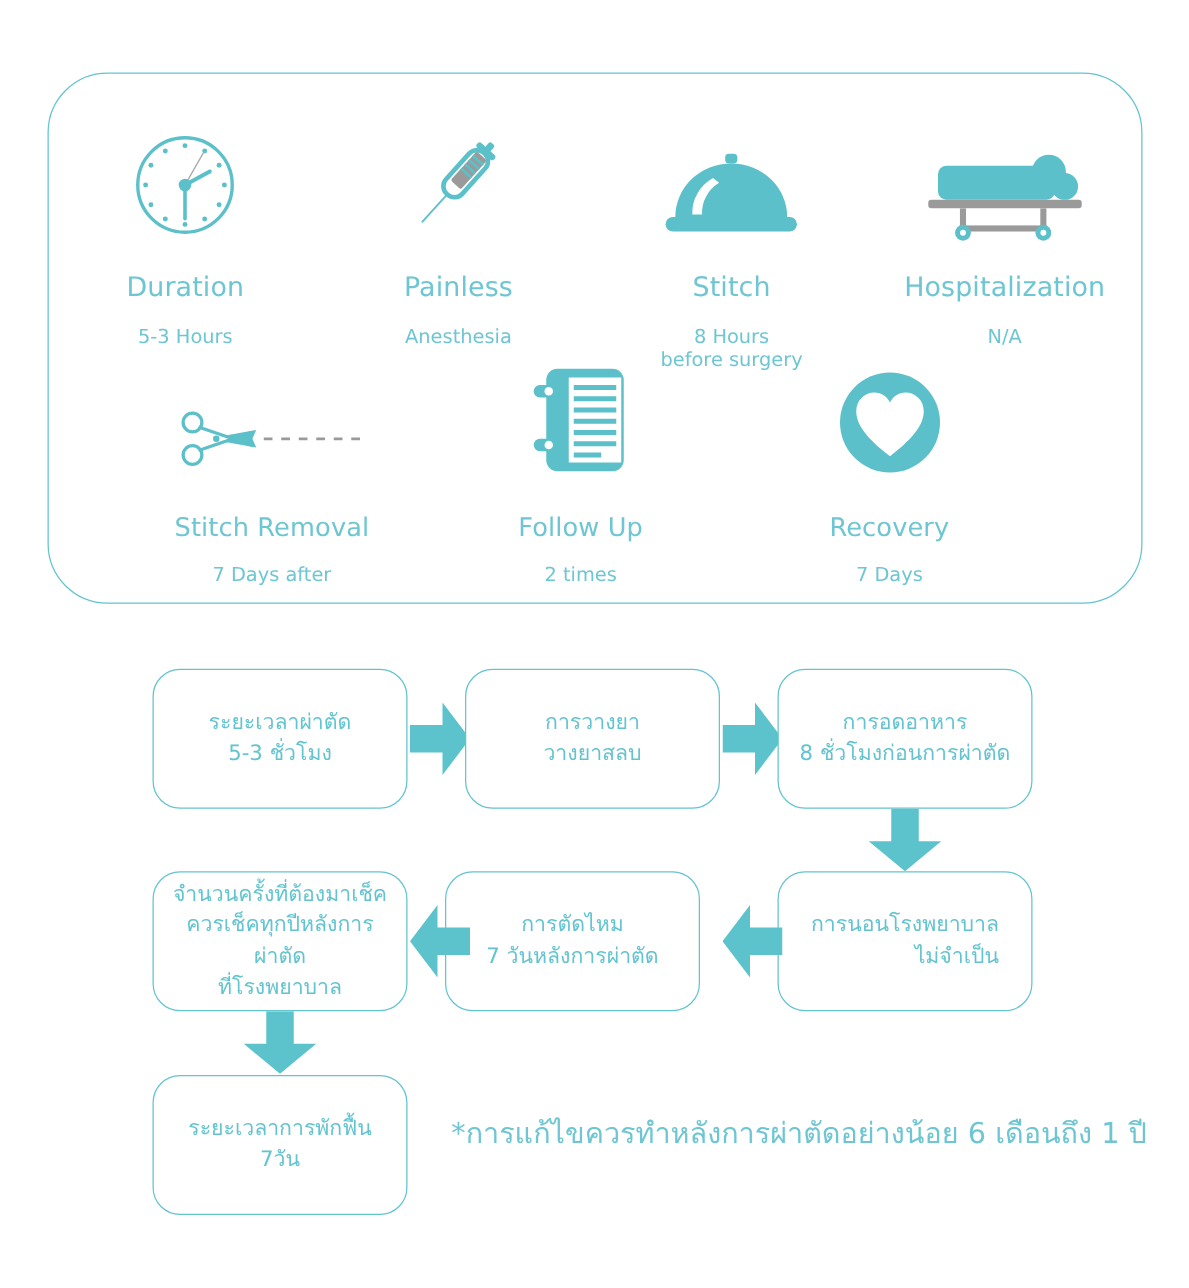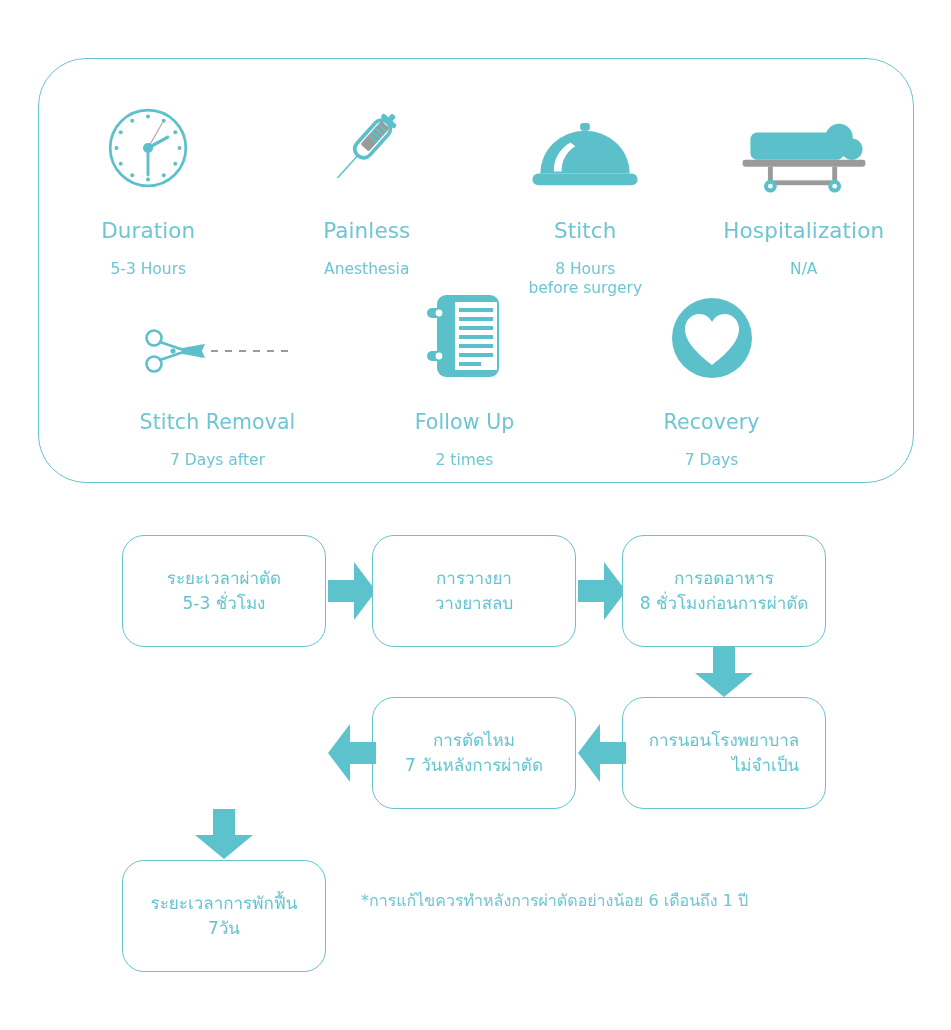--- a/index.html
+++ b/index.html
@@ -93,21 +93,21 @@
     white-space: pre-line;
     padding: 4px 10px;
   }
   .arrow {
     position: absolute;
   }
   #footnote {
     position: absolute;
     left: 361px;
     top: 888px;
-    font-size: 16px;
+    font-size: 23px;
     color: #6dc6d2;
     white-space: nowrap;
   }
 </style>
 </head>
 <body>
 
 <div id="summary-card">
 
   <div class="icon-grid-row" id="icon-row-1">
@@ -287,29 +287,32 @@
 
   <div class="flow-box" style="left:622px; top:192px; width:204px; height:112px;text-align:right;">การนอนโรงพยาบาล
 ไม่จำเป็น</div>
 
   <div class="arrow" style="left:578px; top:219px;">
     <svg width="48" height="58" viewBox="0 0 48 58">
       <path d="M48 18 H22 V0 L0 29 L22 58 V40 H48 Z" fill="#5cc3cc"></path>
     </svg>
   </div>
 
-  <div class="flow-box" style="left:372px; top:192px; width:204px; height:112px;">การตัดไหม
+  <div class="flow-box" style="left:356px; top:192px; width:204px; height:112px;">การตัดไหม
 7 วันหลังการผ่าตัด</div>
 
   <div class="arrow" style="left:328px; top:219px;">
     <svg width="48" height="58" viewBox="0 0 48 58">
       <path d="M48 18 H22 V0 L0 29 L22 58 V40 H48 Z" fill="#5cc3cc"></path>
     </svg>
   </div>
 
+  <div class="flow-box" style="left:122px; top:192px; width:204px; height:112px;">จำนวนครั้งที่ต้องมาเช็ค
+ควรเช็คทุกปีหลังการผ่าตัด
+ที่โรงพยาบาล</div>
 
   <div class="arrow" style="left:195px; top:304px;">
     <svg width="58" height="50" viewBox="0 0 58 50">
       <path d="M18 0 H40 V26 H58 L29 50 L0 26 H18 Z" fill="#5cc3cc"></path>
     </svg>
   </div>
 
   <div class="flow-box" style="left:122px; top:355px; width:204px; height:112px;">ระยะเวลาการพักฟื้น
 7วัน</div>
 </div>

